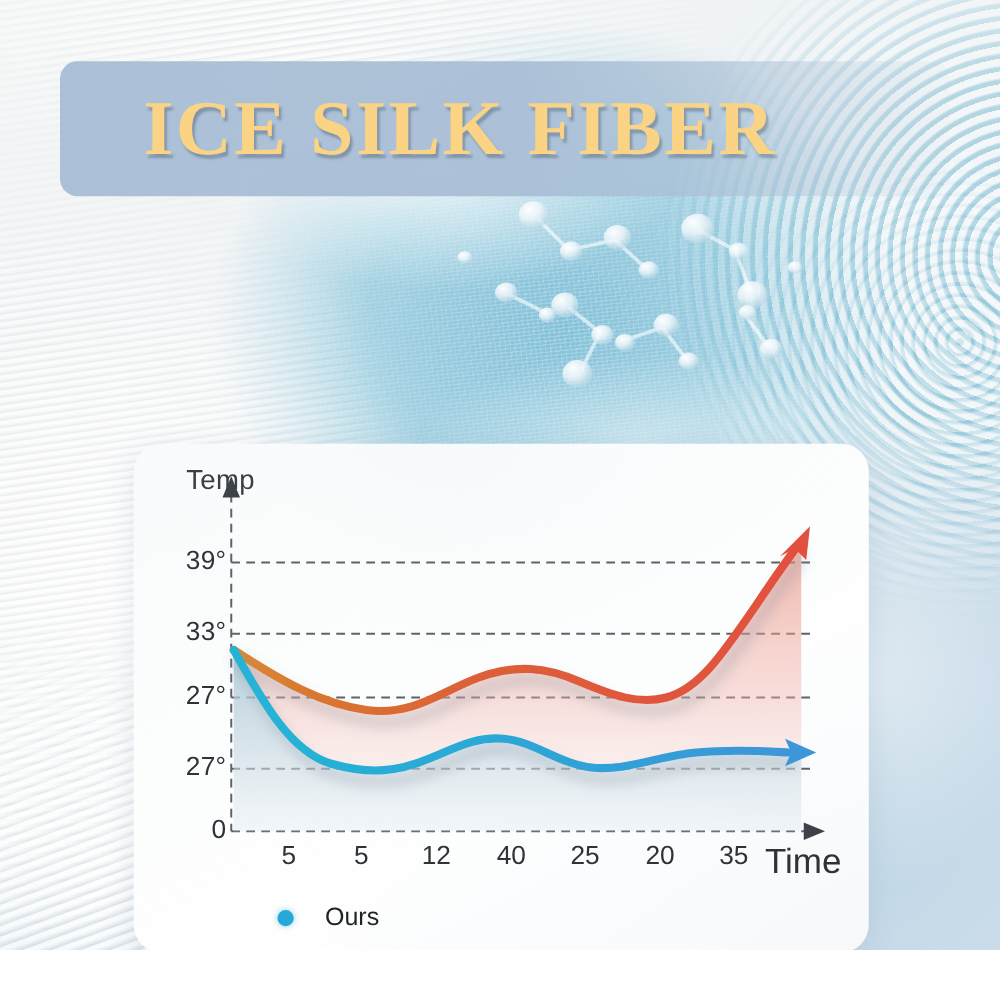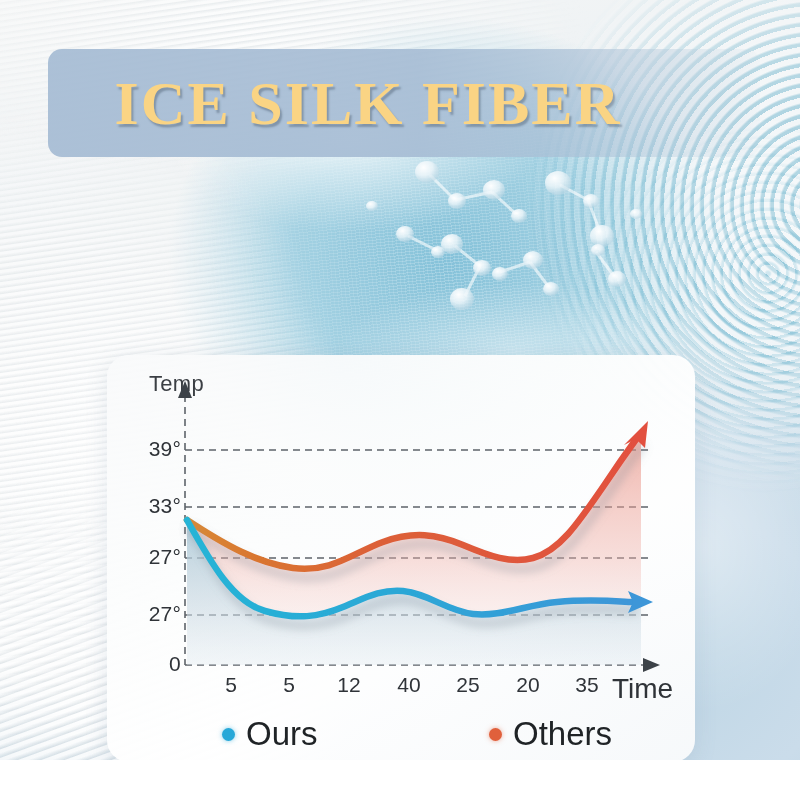--- a/index.html
+++ b/index.html
@@ -181,22 +181,22 @@
   }
 
   
   #legend {
     position: absolute;
     left: 0; top: 355px;
     width: 588px; height: 48px;
     display: flex; align-items: center;
   }
   .legend-item {
-    display: flex; align-items: center; gap: 11px;
-    font-size: 33px; color: #1f2326;
+    display: flex; align-items: center; gap: 25px;
+    font-size: 20px; color: #1f2326;
   }
   #legend-ours { position: absolute; left: 115px; }
   #legend-others { position: absolute; left: 382px; }
   .legend-dot {
     width: 13px; height: 13px; border-radius: 50%;
     display: inline-block;
     flex: 0 0 auto;
   }
   .legend-dot.blue { background: #27a8d8; box-shadow: 0 0 5px rgba(39,168,216,.55); }
   .legend-dot.red  { background: #e0603c; box-shadow: 0 0 5px rgba(224,96,60,.5); }
@@ -369,20 +369,16 @@
       <div class="x-tick" style="left:421px">20</div>
       <div class="x-tick" style="left:480px">35</div>
       <div id="x-axis-title">Time</div>
     </div>
 
     <div id="legend">
       <div class="legend-item" id="legend-ours">
         <span class="legend-dot blue"></span>
         <span>Ours</span>
       </div>
-      <div class="legend-item" id="legend-others">
-        <span class="legend-dot red"></span>
-        <span>Others</span>
-      </div>
     </div>
 
   </div>
 </div>
 
 </body></html>

